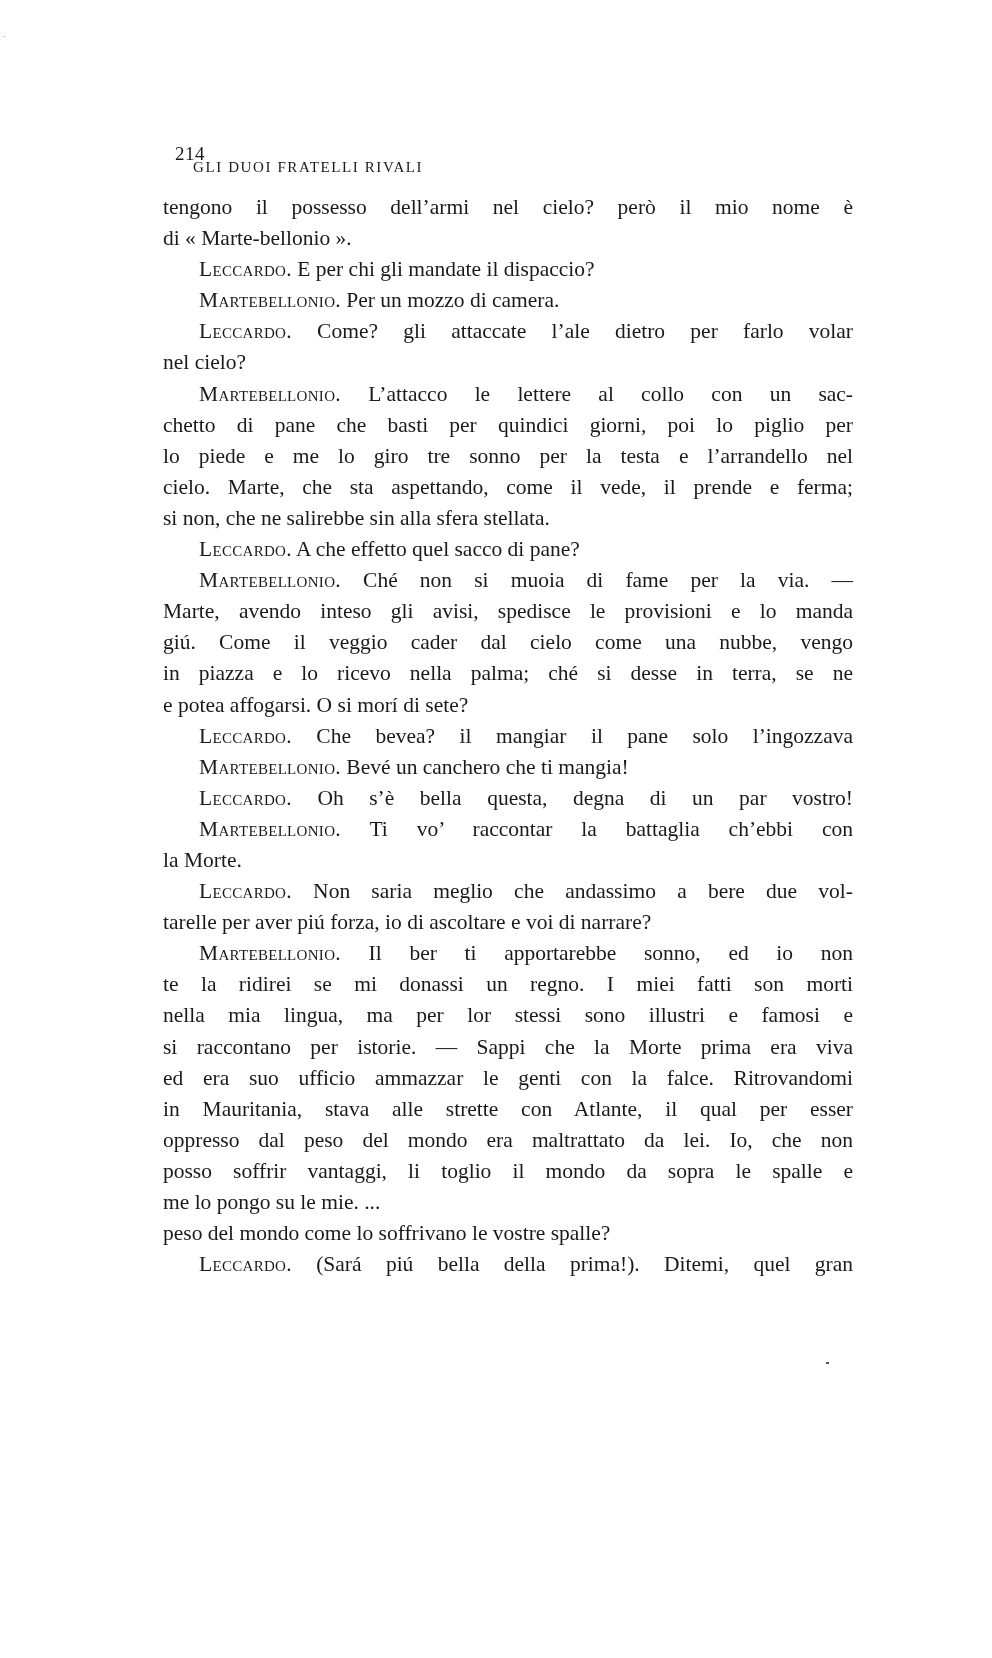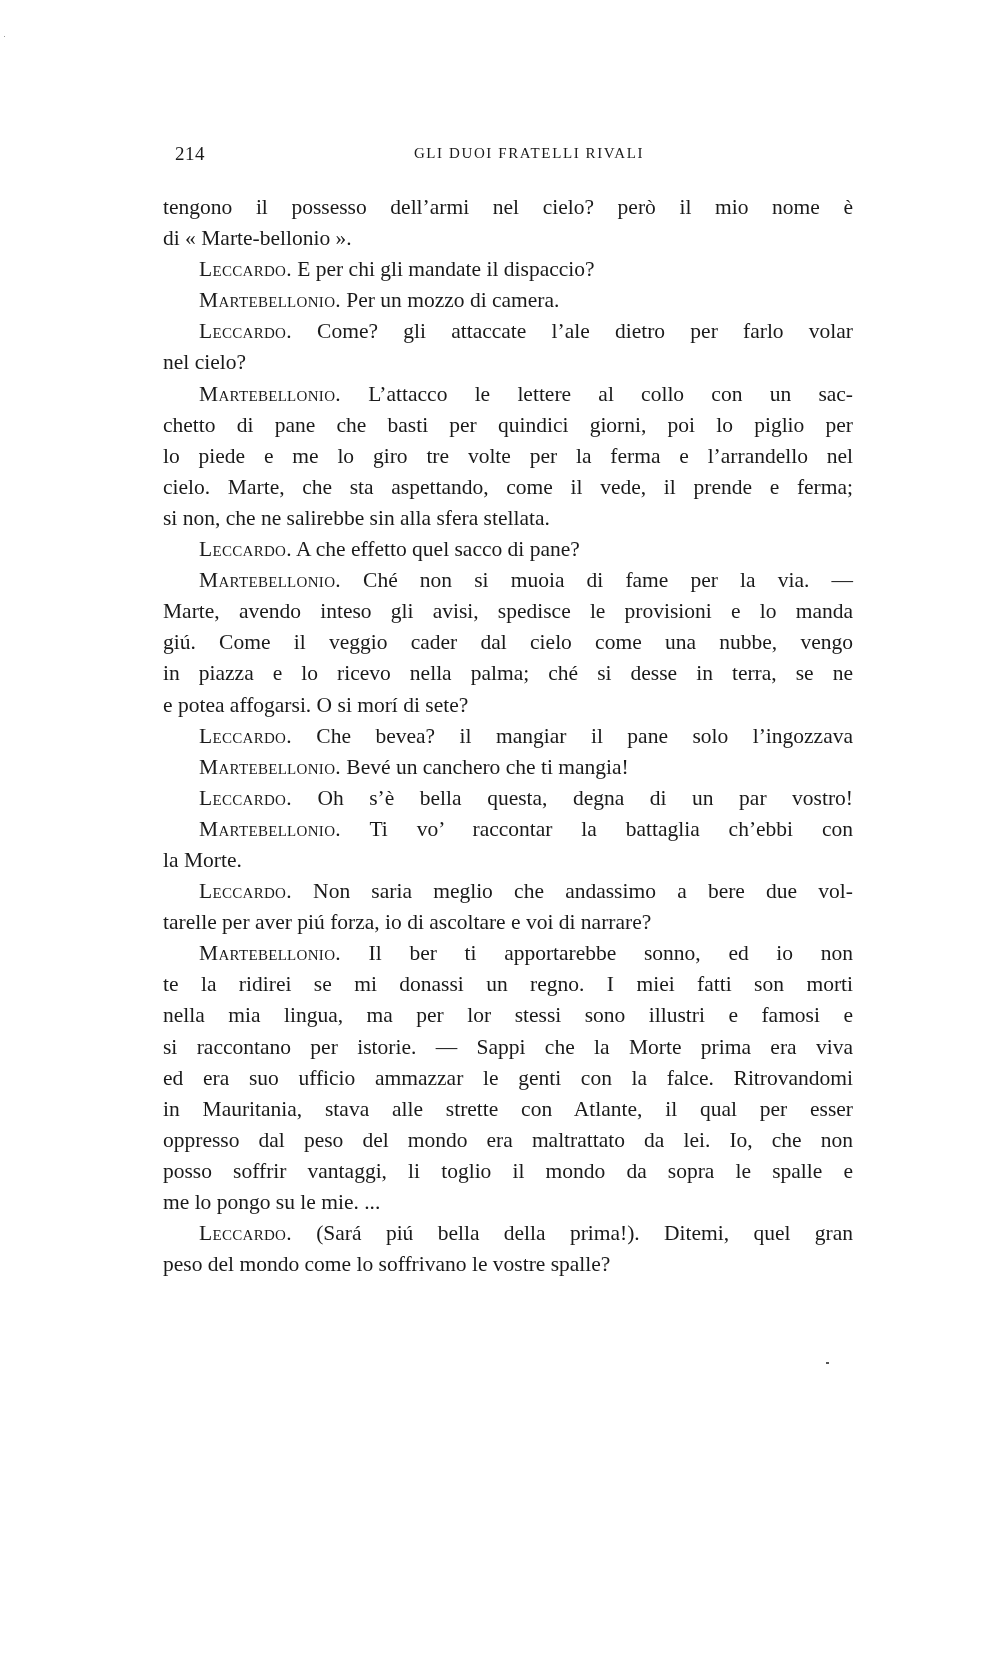--- a/index.html
+++ b/index.html
@@ -1,20 +1,20 @@
 <!DOCTYPE html>
 <html><head>
 <meta charset="utf-8">
 <style>
   html, body { margin: 0; padding: 0; background: #ffffff; }
   body { width: 992px; height: 1658px; position: relative; overflow: hidden;
          font-family: "Liberation Serif", "DejaVu Serif", serif; color: #1a1a1a; }
   .running-head { position: absolute; top: 143px; left: 175px; width: 690px; height: 24px; }
   .page-number { position: absolute; left: 0; top: 0; font-size: 19px; letter-spacing: 0.5px; }
-  .running-title { position: absolute; left: 0; right: 0; top: 2px; text-align: center;
+  .running-title { position: absolute; left: 0; right: 0; top: 16px; text-align: left;
                    font-size: 15px; letter-spacing: 1.6px; padding-left: 18px; }
   .text-block { position: absolute; top: 192px; left: 163px; width: 690px; }
   .line { height: 31.1px; line-height: 31.1px; font-size: 21.5px; white-space: nowrap;
           text-align: justify; text-align-last: justify; }
   .line.indent { padding-left: 36px; }
   .line.last { text-align-last: left; }
   .speaker { font-variant: small-caps; letter-spacing: 0.3px; }
   .stray-mark { position: absolute; width: 3px; height: 2px; background: #555; }
 </style>
 </head>
@@ -27,21 +27,21 @@
 
 <div class="text-block" id="text-block">
     <div class="line"><span>tengono il possesso dell’armi nel cielo? però il mio nome è</span></div>
     <div class="line last"><span>di « Marte-bellonio ».</span></div>
     <div class="line indent last"><span class="speaker">Leccardo.</span><span> E per chi gli mandate il dispaccio?</span></div>
     <div class="line indent last"><span class="speaker">Martebellonio.</span><span> Per un mozzo di camera.</span></div>
     <div class="line indent"><span class="speaker">Leccardo.</span><span> Come? gli attaccate l’ale dietro per farlo volar</span></div>
     <div class="line last"><span>nel cielo?</span></div>
     <div class="line indent"><span class="speaker">Martebellonio.</span><span> L’attacco le lettere al collo con un sac-</span></div>
     <div class="line"><span>chetto di pane che basti per quindici giorni, poi lo piglio per</span></div>
-    <div class="line"><span>lo piede e me lo giro tre volte per la ferma e l’arrandello nel</span></div>
+    <div class="line"><span>lo piede e me lo giro tre sonno per la testa e l’arrandello nel</span></div>
     <div class="line"><span>cielo. Marte, che sta aspettando, come il vede, il prende e ferma;</span></div>
     <div class="line last"><span>si non, che ne salirebbe sin alla sfera stellata.</span></div>
     <div class="line indent last"><span class="speaker">Leccardo.</span><span> A che effetto quel sacco di pane?</span></div>
     <div class="line indent"><span class="speaker">Martebellonio.</span><span> Ché non si muoia di fame per la via. —</span></div>
     <div class="line"><span>Marte, avendo inteso gli avisi, spedisce le provisioni e lo manda</span></div>
     <div class="line"><span>giú. Come il veggio cader dal cielo come una nubbe, vengo</span></div>
     <div class="line"><span>in piazza e lo ricevo nella palma; ché si desse in terra, se ne</span></div>
     <div class="line last"><span>e potea affogarsi. O si morí di sete?</span></div>
     <div class="line indent"><span class="speaker">Leccardo.</span><span> Che bevea? il mangiar il pane solo l’ingozzava</span></div>
     <div class="line indent last"><span class="speaker">Martebellonio.</span><span> Bevé un canchero che ti mangia!</span></div>
@@ -52,18 +52,18 @@
     <div class="line last"><span>tarelle per aver piú forza, io di ascoltare e voi di narrare?</span></div>
     <div class="line indent"><span class="speaker">Martebellonio.</span><span> Il ber ti apportarebbe sonno, ed io non</span></div>
     <div class="line"><span>te la ridirei se mi donassi un regno. I miei fatti son morti</span></div>
     <div class="line"><span>nella mia lingua, ma per lor stessi sono illustri e famosi e</span></div>
     <div class="line"><span>si raccontano per istorie. — Sappi che la Morte prima era viva</span></div>
     <div class="line"><span>ed era suo ufficio ammazzar le genti con la falce. Ritrovandomi</span></div>
     <div class="line"><span>in Mauritania, stava alle strette con Atlante, il qual per esser</span></div>
     <div class="line"><span>oppresso dal peso del mondo era maltrattato da lei. Io, che non</span></div>
     <div class="line"><span>posso soffrir vantaggi, li toglio il mondo da sopra le spalle e</span></div>
     <div class="line last"><span>me lo pongo su le mie. ...</span></div>
+    <div class="line last"><span>peso del mondo come lo soffrivano le vostre spalle?</span></div>
     <div class="line indent"><span class="speaker">Leccardo.</span><span> (Sará piú bella della prima!). Ditemi, quel gran</span></div>
-    <div class="line last"><span>peso del mondo come lo soffrivano le vostre spalle?</span></div>
   </div>
 
 <div class="stray-mark" style="left:826px; top:1362px;"></div>
 <div class="stray-mark" style="left:4px; top:36px; width:1px; height:1px; background:#999;"></div>
 
 </body></html>

